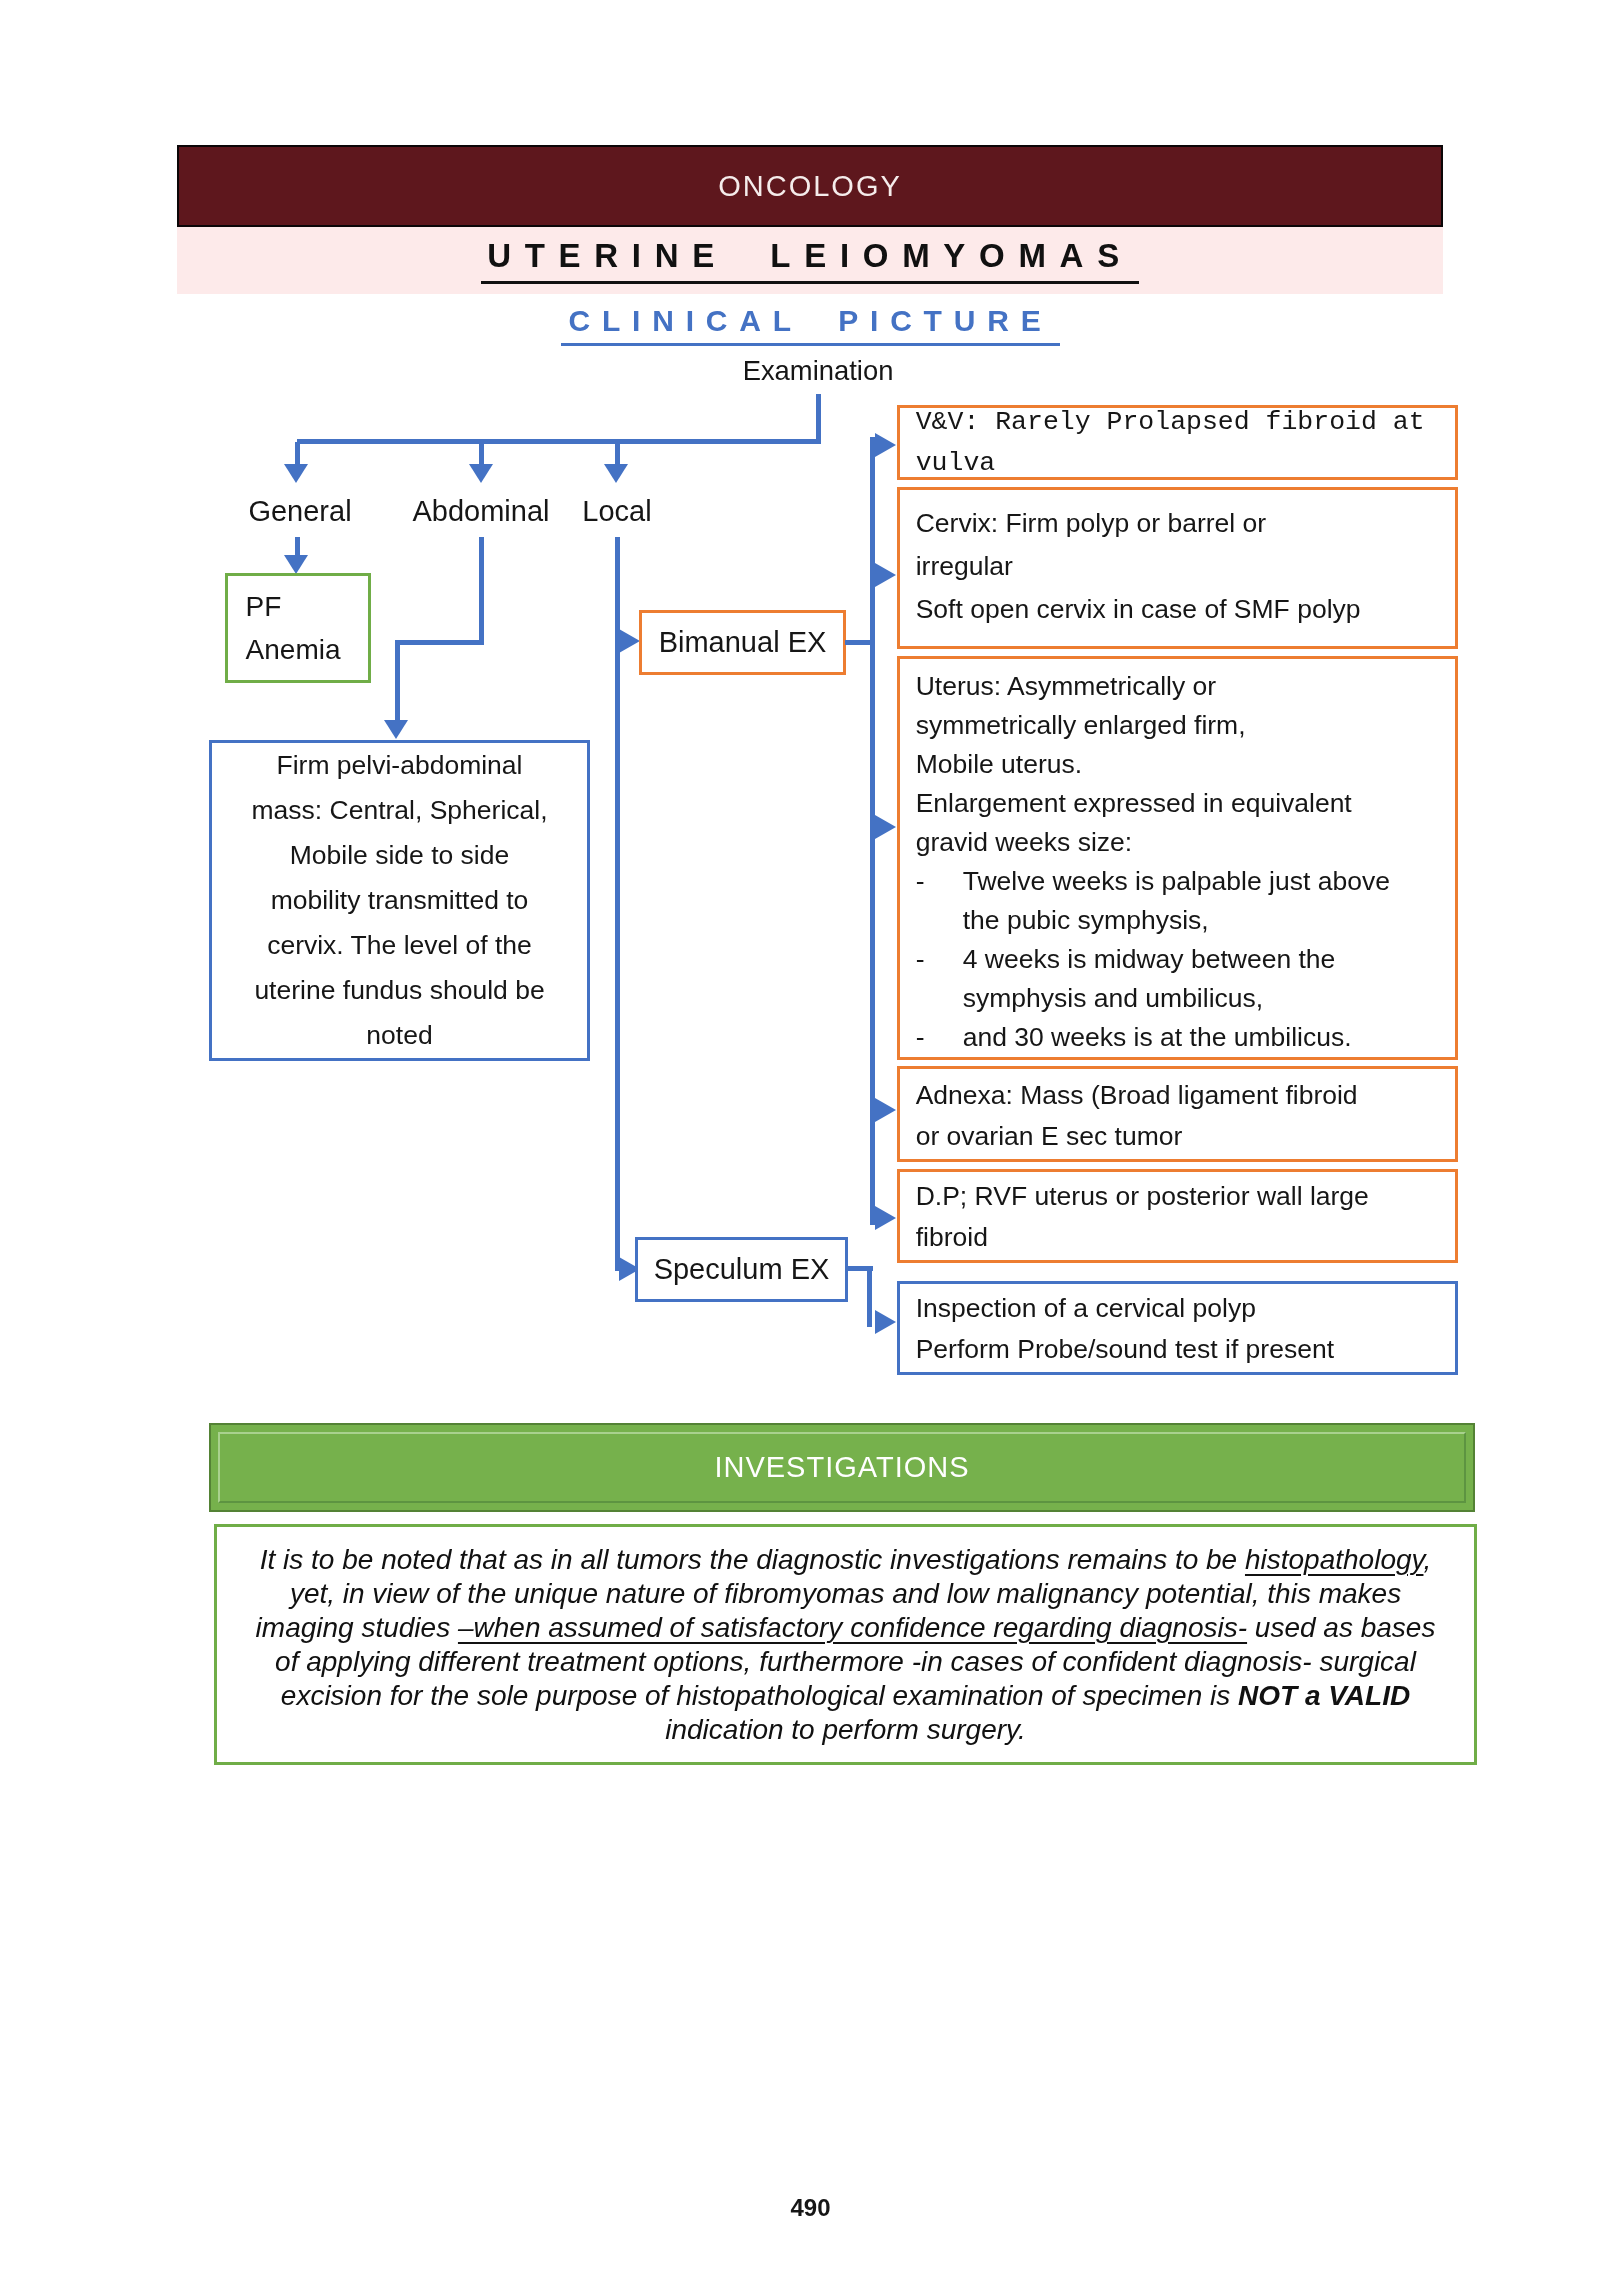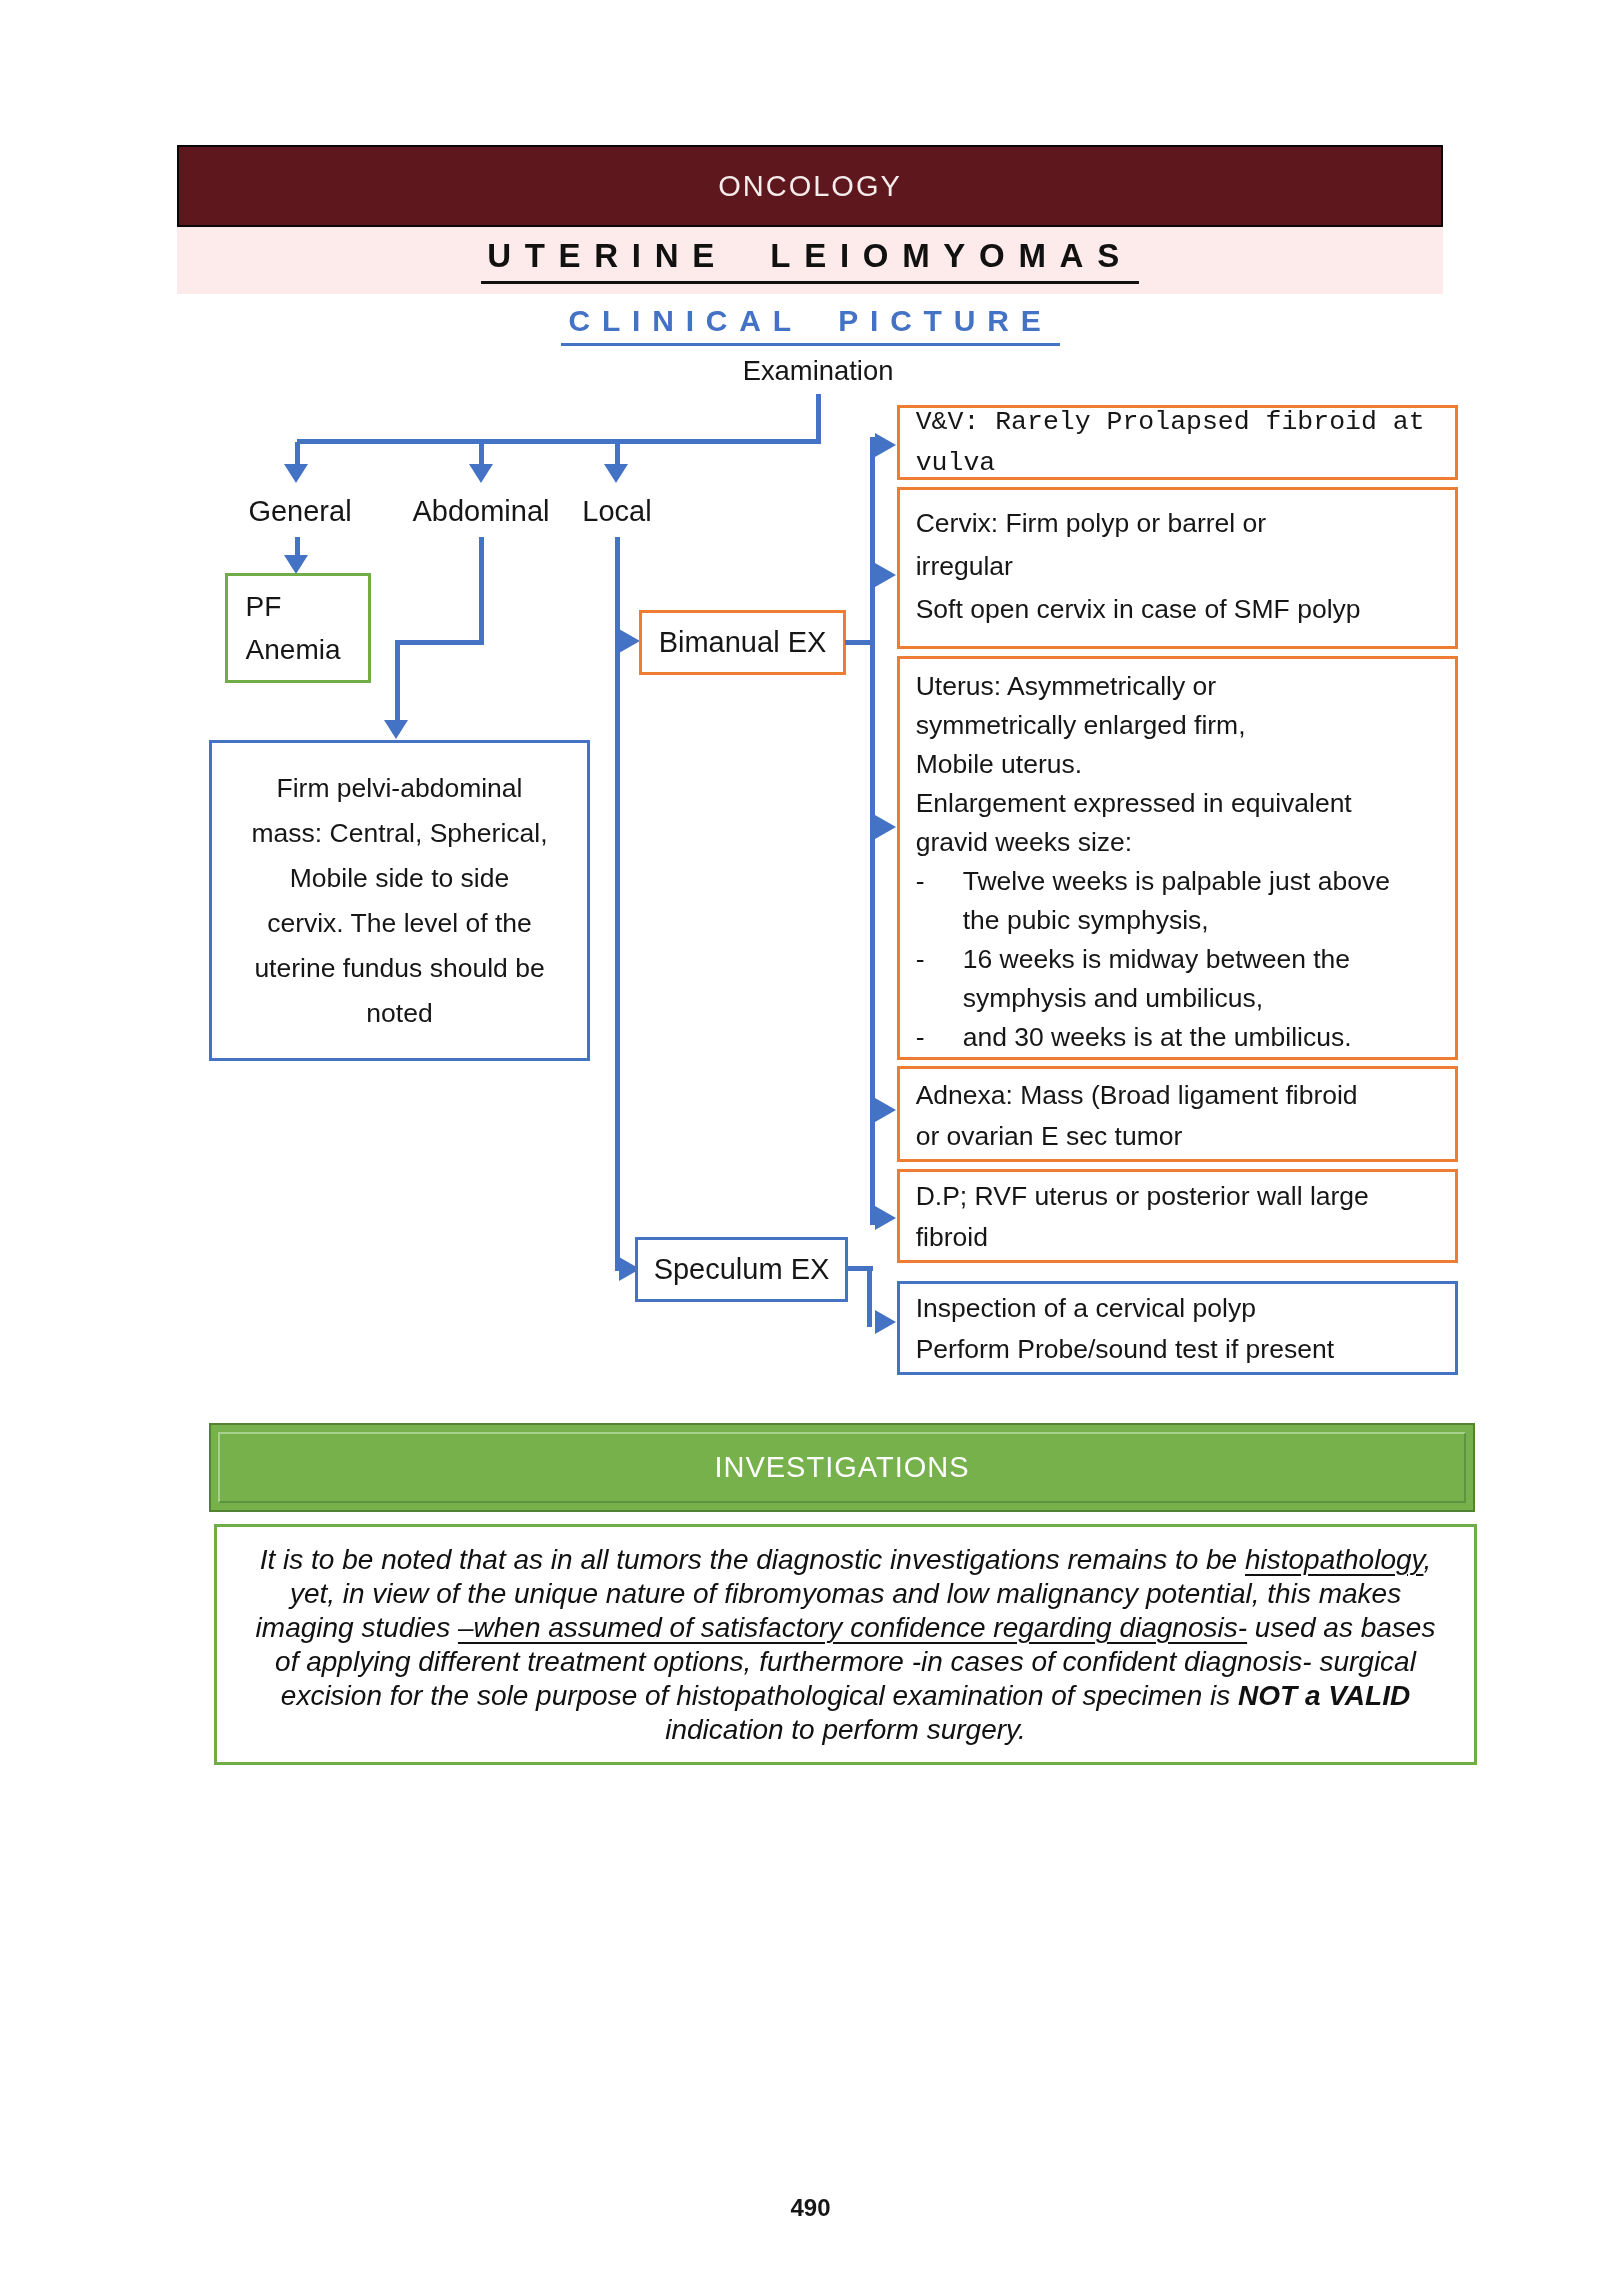--- a/index.html
+++ b/index.html
@@ -134,20 +134,21 @@
   </div>
 
   <div class="line" style="left:479px;top:537px;width:4.9px;height:108px;"></div>
   <div class="line" style="left:395px;top:640px;width:89px;height:4.9px;"></div>
   <div class="line" style="left:395px;top:640px;width:4.9px;height:82px;"></div>
   <div class="ah-down" style="left:384px;top:720px;"></div>
   <div class="box b-blue mass-box">
     <div>Firm pelvi-abdominal</div>
     <div>mass: Central, Spherical,</div>
     <div>Mobile side to side</div>
+    <div>mobility transmitted to</div>
     <div>cervix. The level of the</div>
     <div>uterine fundus should be</div>
     <div>noted</div>
   </div>
 
   <div class="line" style="left:615px;top:537px;width:4.9px;height:734px;"></div>
 
   <div class="ah-right" style="left:619px;top:629px;"></div>
   <div class="box b-orange exlabel-box bimanual-box">
     <span>Bimanual EX</span>
@@ -176,21 +177,21 @@
     <div>symmetrically enlarged firm,</div>
     <div>Mobile uterus.</div>
     <div>Enlargement expressed in equivalent</div>
     <div>gravid weeks size:</div>
     <div class="bullet-row">
       <span class="dash">-</span>
       <span class="btext">Twelve weeks is palpable just above the pubic symphysis,</span>
     </div>
     <div class="bullet-row">
       <span class="dash">-</span>
-      <span class="btext">16 weeks is midway between the symphysis and umbilicus,</span>
+      <span class="btext">4 weeks is midway between the symphysis and umbilicus,</span>
     </div>
     <div class="bullet-row">
       <span class="dash">-</span>
       <span class="btext">and 30 weeks is at the umbilicus.</span>
     </div>
   </div>
 
   <div class="box b-orange rbox rbox-adnexa">
     <div>Adnexa: Mass (Broad ligament fibroid</div>
     <div>or ovarian E sec tumor</div>

